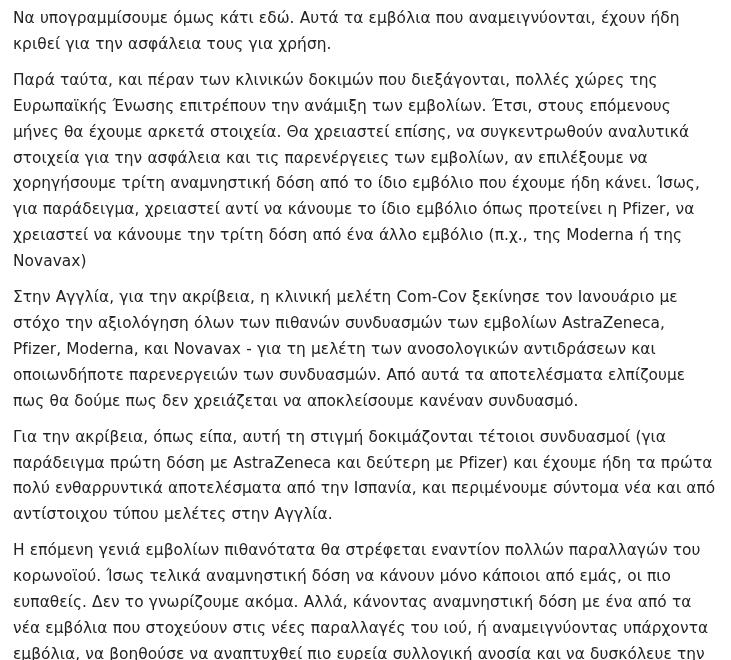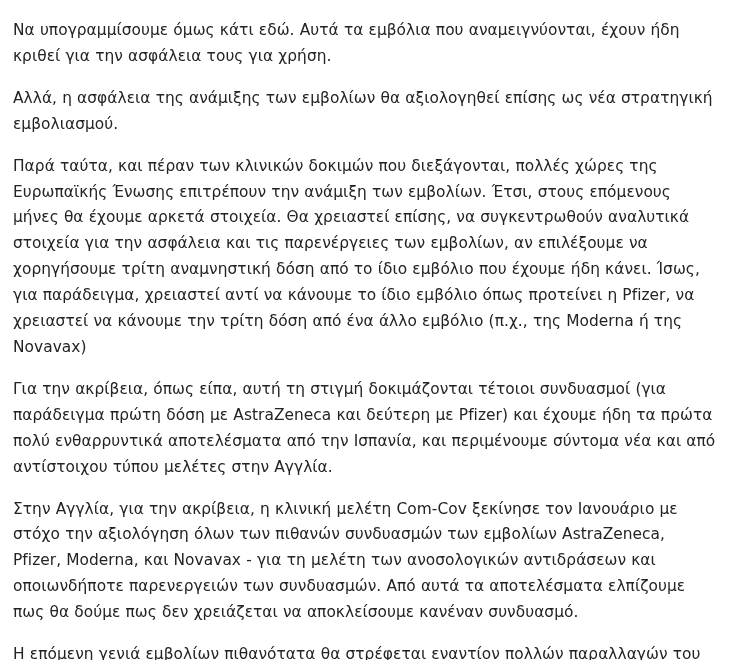--- a/index.html
+++ b/index.html
@@ -15,35 +15,34 @@
     font-family: "DejaVu Sans", "Liberation Sans", sans-serif;
     color: #232323;
     -webkit-font-smoothing: antialiased;
   }
   #article-body {
     box-sizing: border-box;
     width: 731px;
     padding: 2px 13px 0 13px;
   }
   .para {
-    margin: 16px 0 10px 0;
+    margin: 4px 0 10px 0;
     font-size: 15.4px;
     line-height: 25.9px;
     letter-spacing: 0.05px;
     text-align: left;
     word-spacing: 0.2px;
     color: #232323;
   }
   .para:last-child {
     margin-bottom: 0;
   }
 </style>
 </head>
 <body>
 
 <article id="article-body">
   <p class="para">Να υπογραμμίσουμε όμως κάτι εδώ. Αυτά τα εμβόλια που αναμειγνύονται, έχουν ήδη κριθεί για την ασφάλεια τους για χρήση.</p>
-  <p class="para">Αλλά, η ασφάλεια της ανάμιξης των εμβολίων θα αξιολογηθεί επίσης ως νέα στρατηγική εμβολιασμού.</p>
   <p class="para">Παρά ταύτα, και πέραν των κλινικών δοκιμών που διεξάγονται, πολλές χώρες της Ευρωπαϊκής Ένωσης επιτρέπουν την ανάμιξη των εμβολίων. Έτσι, στους επόμενους μήνες θα έχουμε αρκετά στοιχεία. Θα χρειαστεί επίσης, να συγκεντρωθούν αναλυτικά στοιχεία για την ασφάλεια και τις παρενέργειες των εμβολίων, αν επιλέξουμε να χορηγήσουμε τρίτη αναμνηστική δόση από το ίδιο εμβόλιο που έχουμε ήδη κάνει. Ίσως, για παράδειγμα, χρειαστεί αντί να κάνουμε το ίδιο εμβόλιο όπως προτείνει η Pfizer, να χρειαστεί να κάνουμε την τρίτη δόση από ένα άλλο εμβόλιο (π.χ., της Moderna ή της Novavax)</p>
+  <p class="para">Στην Αγγλία, για την ακρίβεια, η κλινική μελέτη Com-Cov ξεκίνησε τον Ιανουάριο με στόχο την αξιολόγηση όλων των πιθανών συνδυασμών των εμβολίων AstraZeneca, Pfizer, Moderna, και Novavax - για τη μελέτη των ανοσολογικών αντιδράσεων και οποιωνδήποτε παρενεργειών των συνδυασμών. Από αυτά τα αποτελέσματα ελπίζουμε πως θα δούμε πως δεν χρειάζεται να αποκλείσουμε κανέναν συνδυασμό.</p>
   <p class="para">Για την ακρίβεια, όπως είπα, αυτή τη στιγμή δοκιμάζονται τέτοιοι συνδυασμοί (για παράδειγμα πρώτη δόση με AstraZeneca και δεύτερη με Pfizer) και έχουμε ήδη τα πρώτα πολύ ενθαρρυντικά αποτελέσματα από την Ισπανία, και περιμένουμε σύντομα νέα και από αντίστοιχου τύπου μελέτες στην Αγγλία.</p>
-  <p class="para">Στην Αγγλία, για την ακρίβεια, η κλινική μελέτη Com-Cov ξεκίνησε τον Ιανουάριο με στόχο την αξιολόγηση όλων των πιθανών συνδυασμών των εμβολίων AstraZeneca, Pfizer, Moderna, και Novavax - για τη μελέτη των ανοσολογικών αντιδράσεων και οποιωνδήποτε παρενεργειών των συνδυασμών. Από αυτά τα αποτελέσματα ελπίζουμε πως θα δούμε πως δεν χρειάζεται να αποκλείσουμε κανέναν συνδυασμό.</p>
   <p class="para">Η επόμενη γενιά εμβολίων πιθανότατα θα στρέφεται εναντίον πολλών παραλλαγών του κορωνοϊού. Ίσως τελικά αναμνηστική δόση να κάνουν μόνο κάποιοι από εμάς, οι πιο ευπαθείς. Δεν το γνωρίζουμε ακόμα. Αλλά, κάνοντας αναμνηστική δόση με ένα από τα νέα εμβόλια που στοχεύουν στις νέες παραλλαγές του ιού, ή αναμειγνύοντας υπάρχοντα εμβόλια, να βοηθούσε να αναπτυχθεί πιο ευρεία συλλογική ανοσία και να δυσκόλευε την κυκλοφορία των παραλλαγών ή την εμφάνιση νέων.</p>
 </article>
 
 </body></html>

